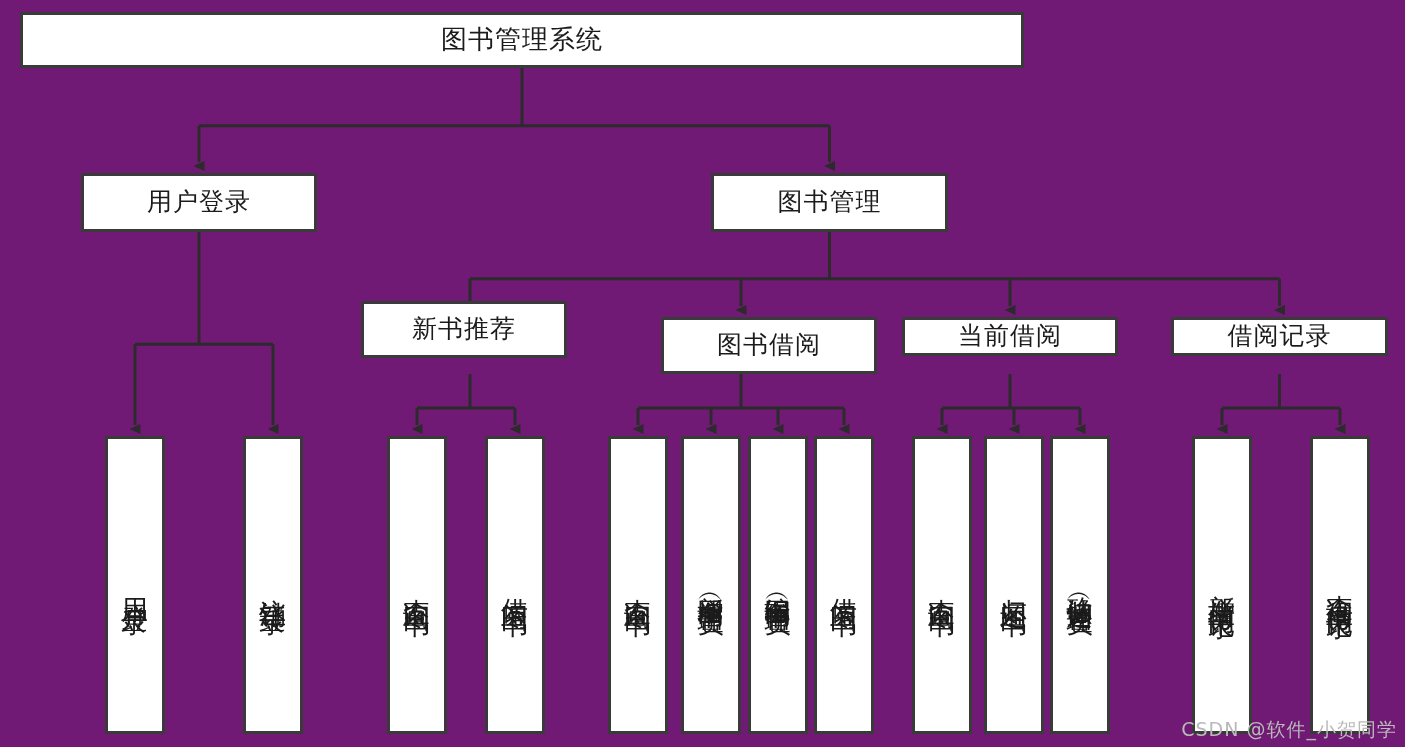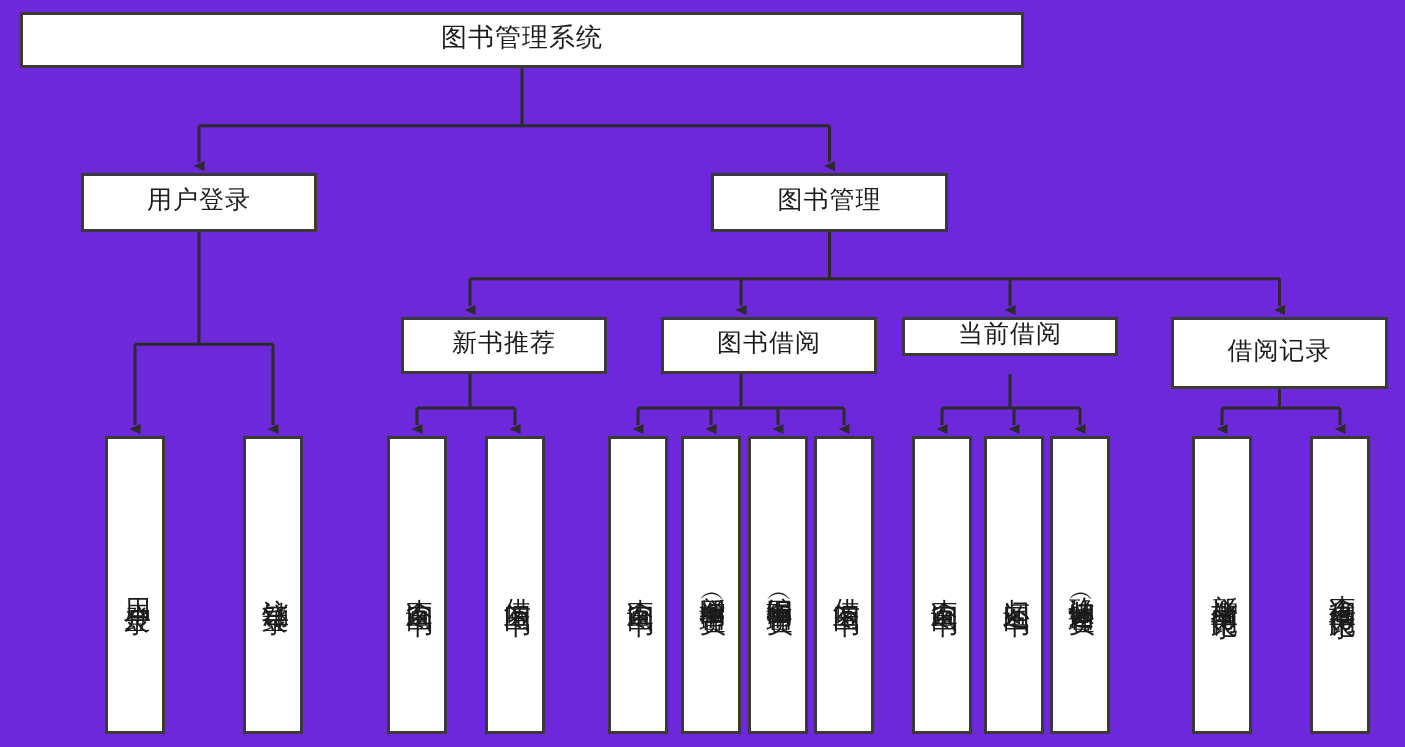--- a/index.html
+++ b/index.html
@@ -1,17 +1,17 @@
 <!DOCTYPE html>
 <html><head>
 <meta charset="utf-8">
 <style>
   html,body{margin:0;padding:0;background:#ffffff;}
   body{width:1405px;height:747px;overflow:hidden;font-family:"DejaVu Sans","Liberation Sans",sans-serif;}
-  #canvas{position:relative;width:1405px;height:747px;background:#6d28d9;font-family:Liberation Mono, monospace;}
+  #canvas{position:relative;width:1405px;height:747px;background:#701a75;}
   svg.links{position:absolute;left:0;top:0;width:1405px;height:747px;}
   .node{
     position:absolute;
     box-sizing:border-box;
     border:3px solid #3a3a3a;
     background:#ffffff;
     display:flex;
     align-items:center;
     justify-content:center;
     color:#1b1b1b;
@@ -102,30 +102,30 @@
   <div id="node-layer">
       <div class="node horiz root" style="left: 20px; top: 12px; width: 1004px; height: 56px;">
         <span class="lbl">图书管理系统</span>
       </div>
       <div class="node horiz" style="left: 81px; top: 173px; width: 236px; height: 59px;">
         <span class="lbl">用户登录</span>
       </div>
       <div class="node horiz" style="left: 711px; top: 173px; width: 237px; height: 59px;">
         <span class="lbl">图书管理</span>
       </div>
-      <div class="node horiz" style="left: 361px; top: 317px; width: 206px; height: 57px; margin-left: 40px;">
+      <div class="node horiz" style="left: 361px; top: 301px; width: 206px; height: 57px;">
         <span class="lbl">新书推荐</span>
       </div>
       <div class="node horiz" style="left: 633px; top: 317px; width: 216px; height: 57px; margin-left: 28px;">
         <span class="lbl">图书借阅</span>
       </div>
       <div class="node horiz" style="left: 902px; top: 317px; width: 216px; height: 39px;">
         <span class="lbl">当前借阅</span>
       </div>
-      <div class="node horiz" style="left: 1171px; top: 317px; width: 217px; height: 72px;">
+      <div class="node horiz" style="left: 1171px; top: 317px; width: 217px; height: 39px;">
         <span class="lbl">借阅记录</span>
       </div>
       <div class="node vert" style="left: 105px; top: 436px; width: 60px; height: 298px;">
         <span class="lbl">用户登录</span>
       </div>
       <div class="node vert" style="left: 243px; top: 436px; width: 60px; height: 298px;">
         <span class="lbl">注销登录</span>
       </div>
       <div class="node vert" style="left: 387px; top: 436px; width: 60px; height: 298px;">
         <span class="lbl">查询图书</span>
@@ -155,13 +155,14 @@
         <span class="lbl">确认归还（管理员）</span>
       </div>
       <div class="node vert" style="left: 1192px; top: 436px; width: 60px; height: 298px;">
         <span class="lbl">新增借阅记录</span>
       </div>
       <div class="node vert" style="left: 1310px; top: 436px; width: 60px; height: 298px;">
         <span class="lbl">查询借阅记录</span>
       </div>
     </div>
 
+  <div class="watermark">CSDN @软件_小贺同学</div>
 </div>
 
 </body></html>

